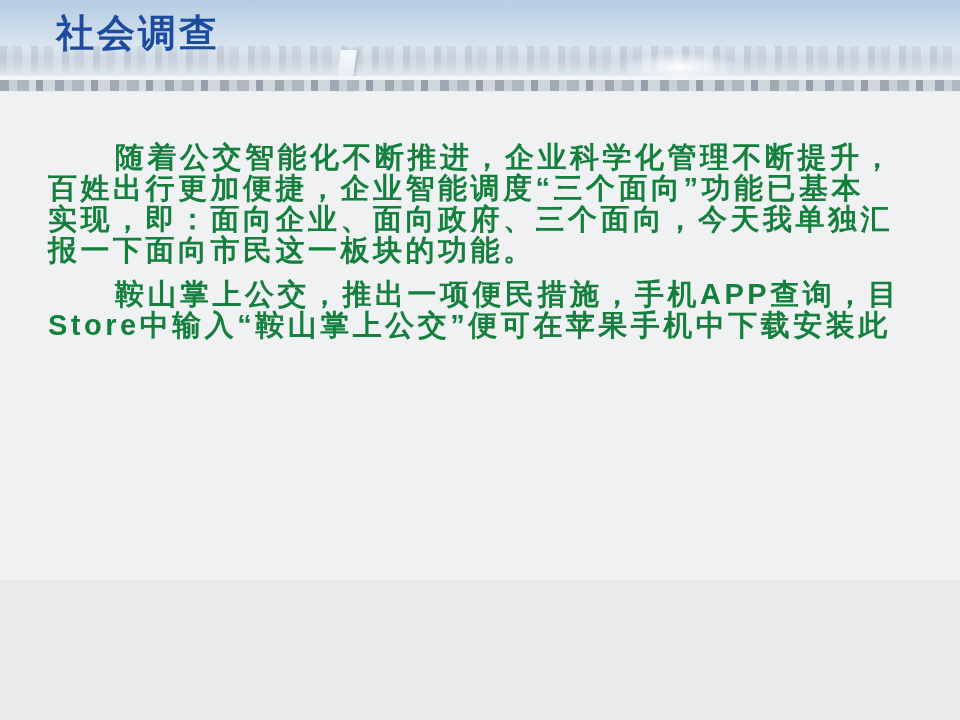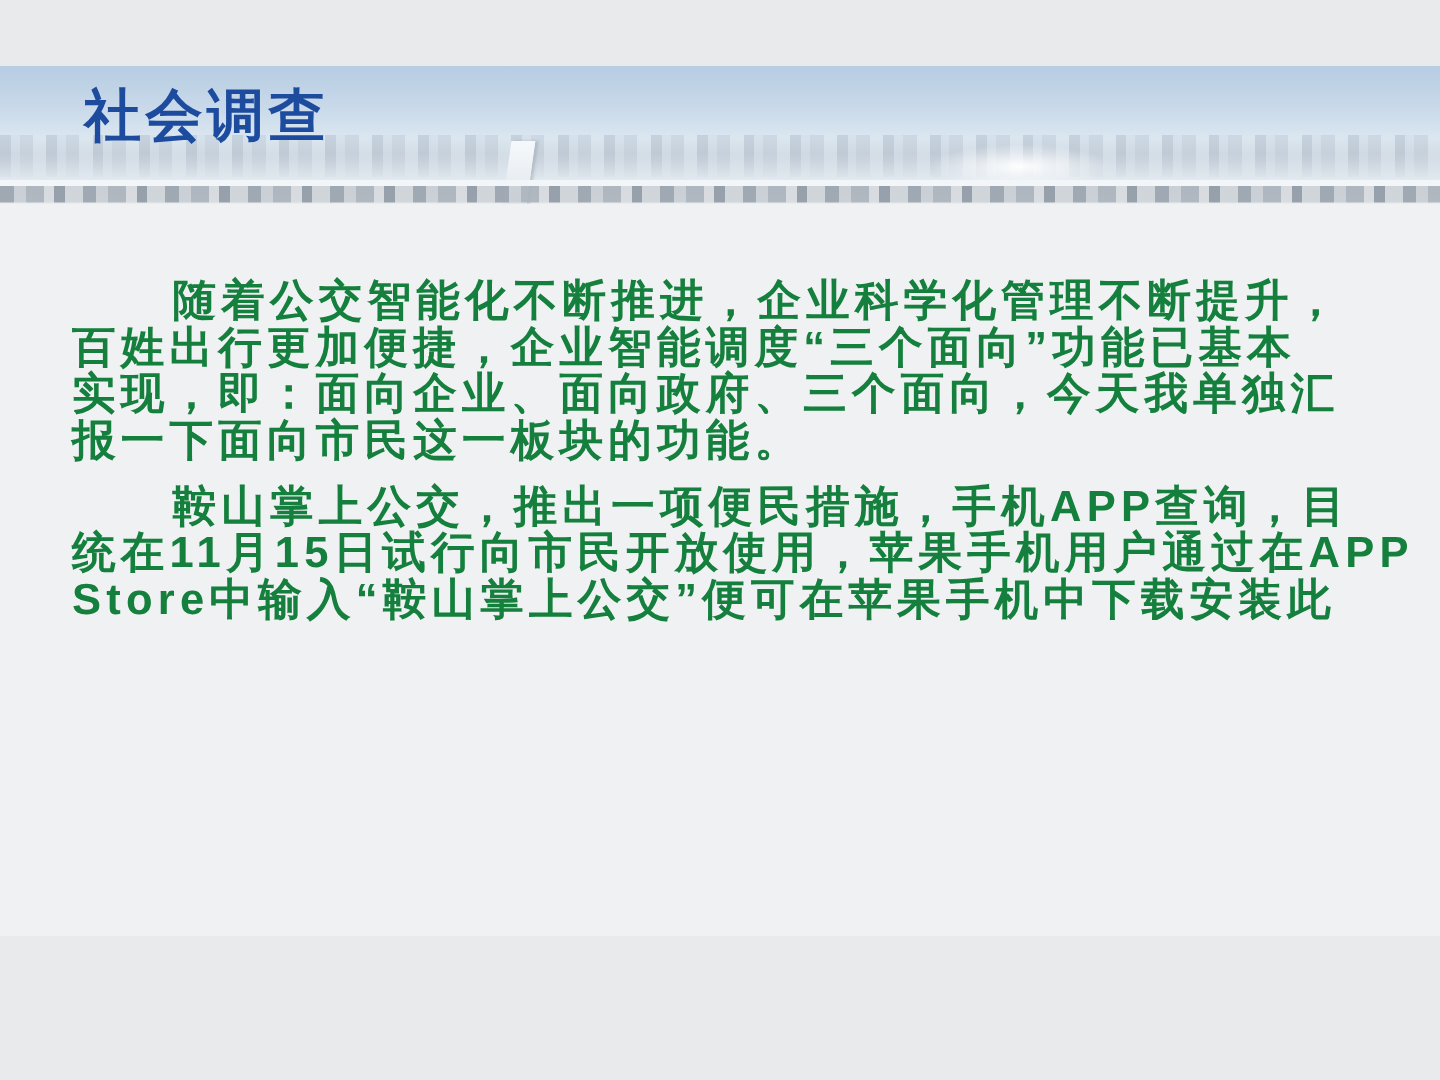--- a/index.html
+++ b/index.html
@@ -7,21 +7,20 @@
     padding: 0;
     background: #e8eaec;
     font-family: "Liberation Sans", "DejaVu Sans", sans-serif;
   }
   .slide {
     position: relative;
     width: 960px;
     height: 580px;
     background: #eff1f3;
     overflow: hidden;
-    margin-top: 44px;
   }
 
   
   .header {
     position: relative;
     width: 960px;
     height: 92px;
     background: linear-gradient(180deg,
       #b7cde2 0%, #c7d8e9 28%, #dbe7f1 52%,
       #ccd6e0 68%, #c5cfd9 80%, #e9edf0 100%);
@@ -119,18 +118,17 @@
 
   <div class="body-text">
     <div class="para">
         <div class="line indent">随着公交智能化不断推进，企业科学化管理不断提升，</div>
         <div class="line">百姓出行更加便捷，企业智能调度“三个面向”功能已基本</div>
         <div class="line">实现，即：面向企业、面向政府、三个面向，今天我单独汇</div>
         <div class="line">报一下面向市民这一板块的功能。</div>
       </div>
     <div class="para">
         <div class="line indent">鞍山掌上公交，推出一项便民措施，手机APP查询，目</div>
-        <div class="line">统在11月15日试行向市民开放使用，苹果手机用户通过在APP</div>
         <div class="line">Store中输入“鞍山掌上公交”便可在苹果手机中下载安装此</div>
       </div>
   </div>
 
 </div>
 
 </body></html>

